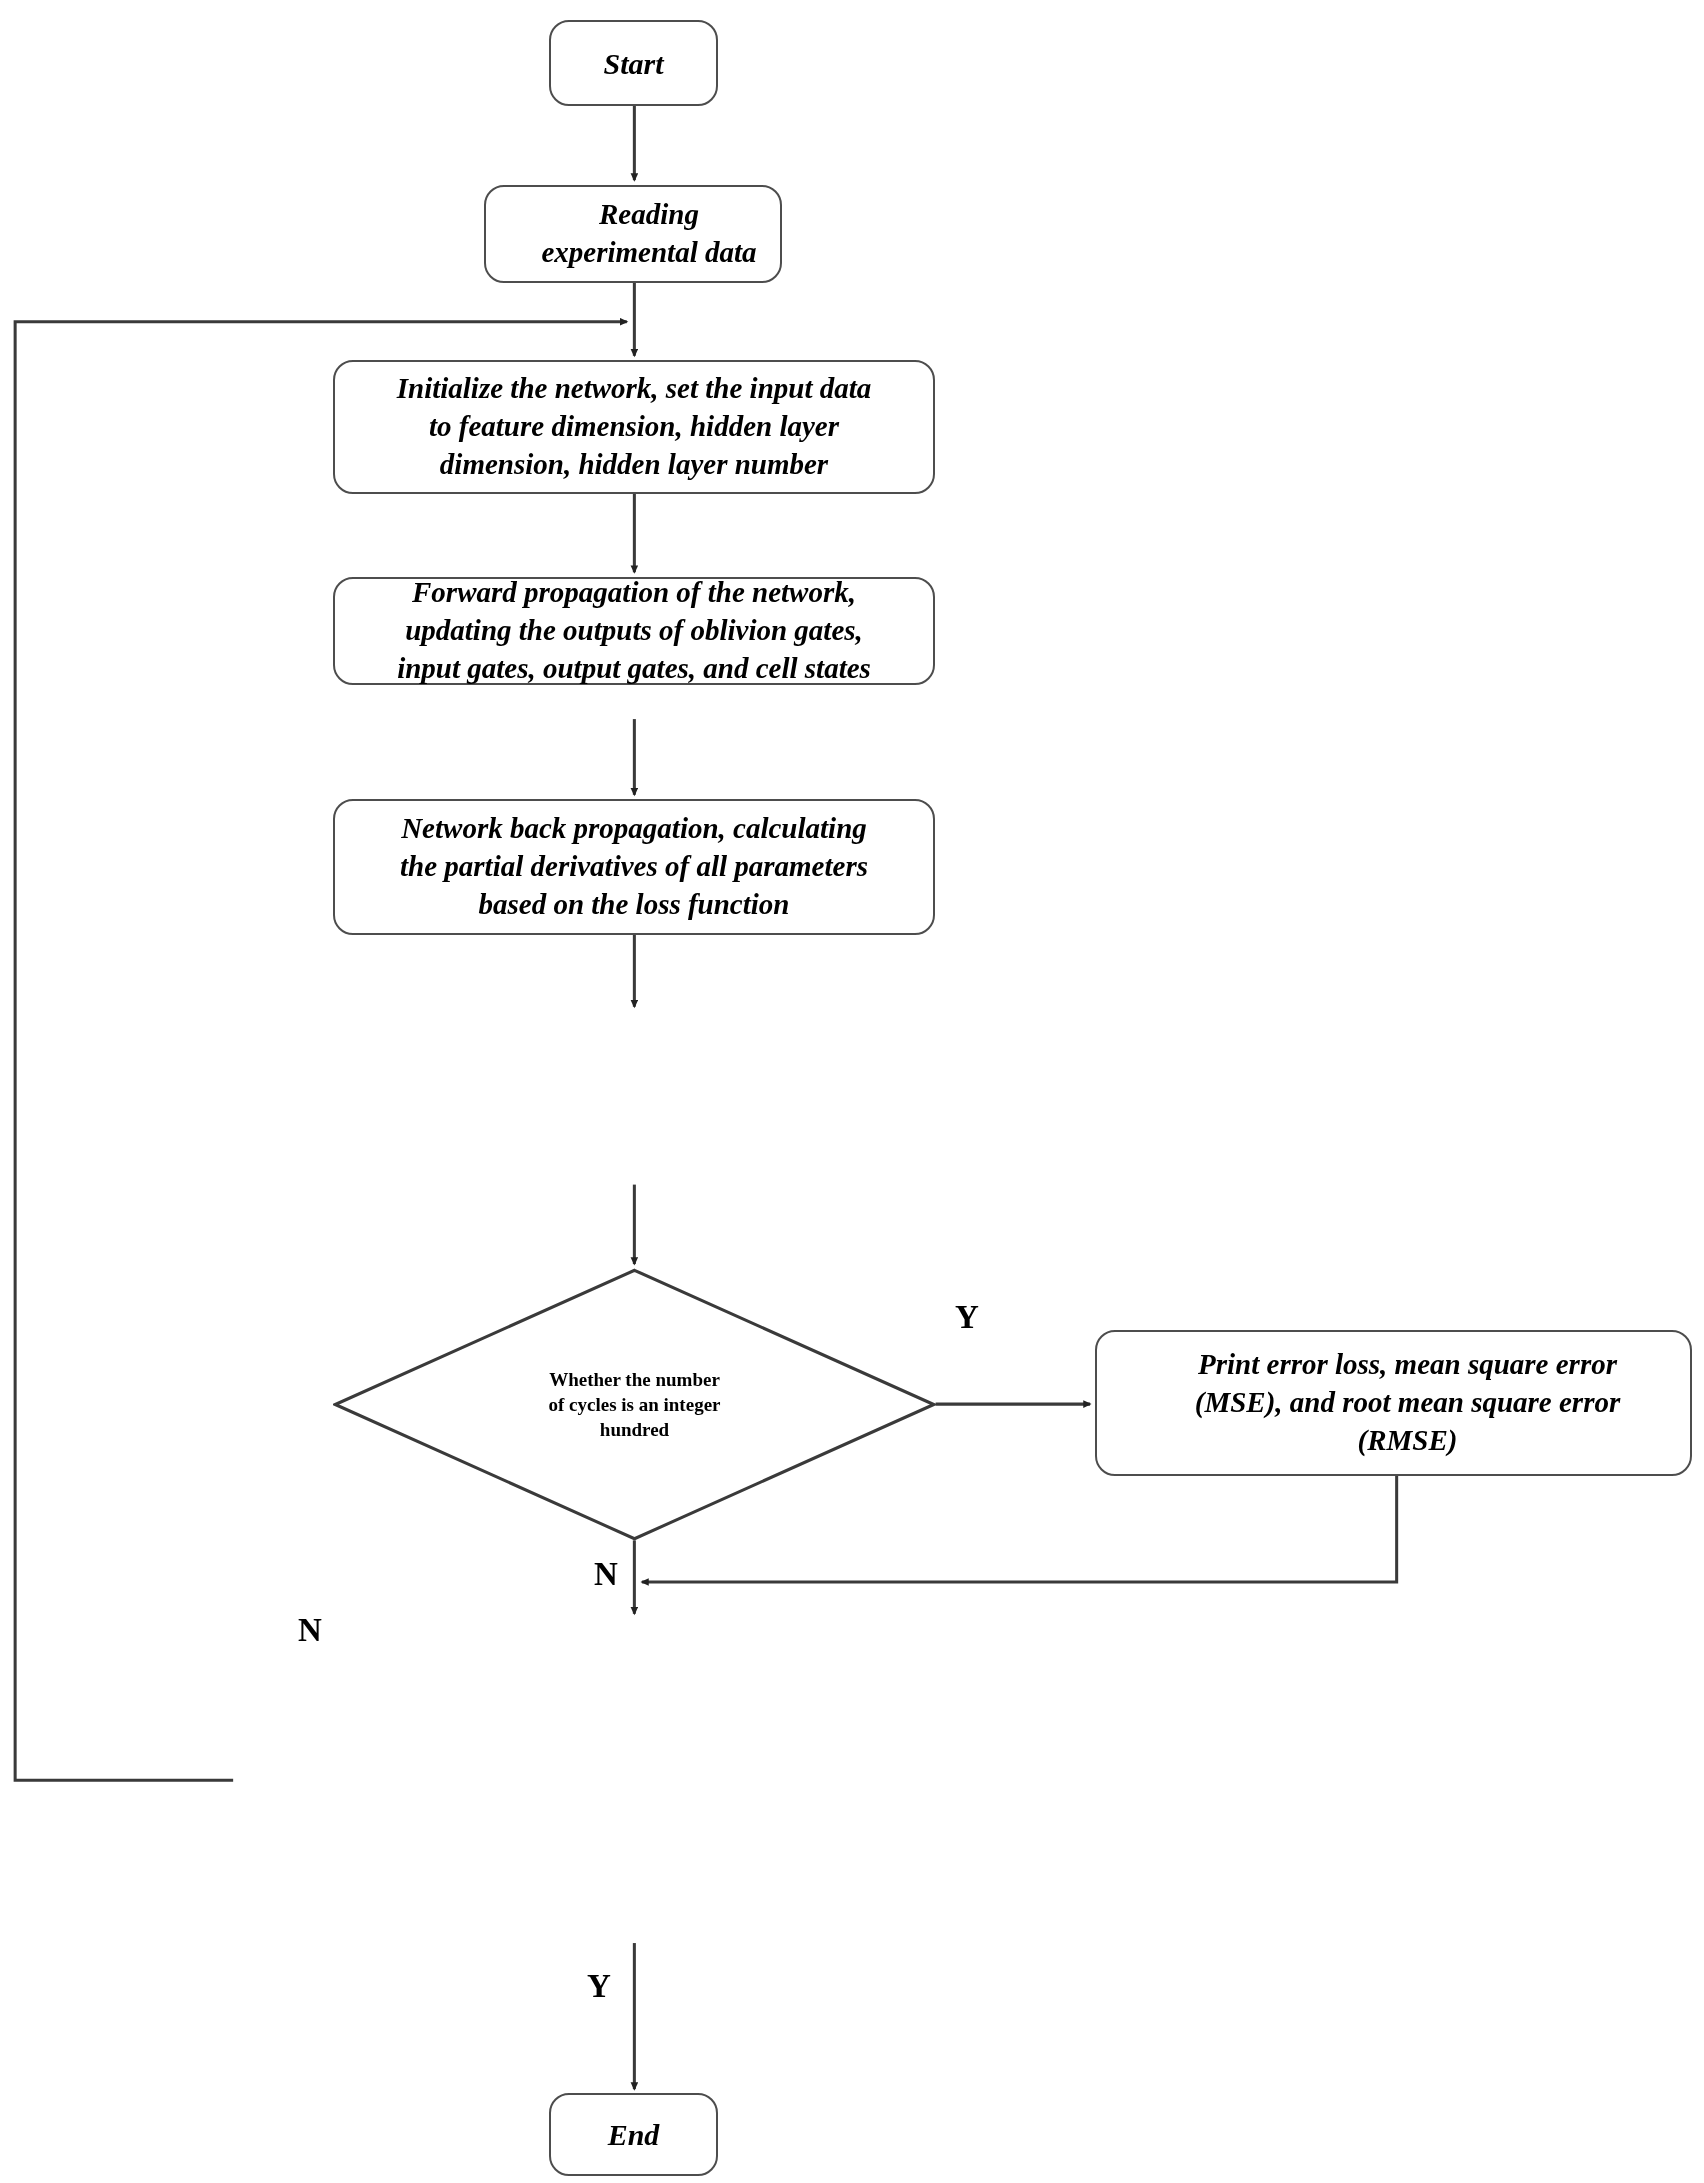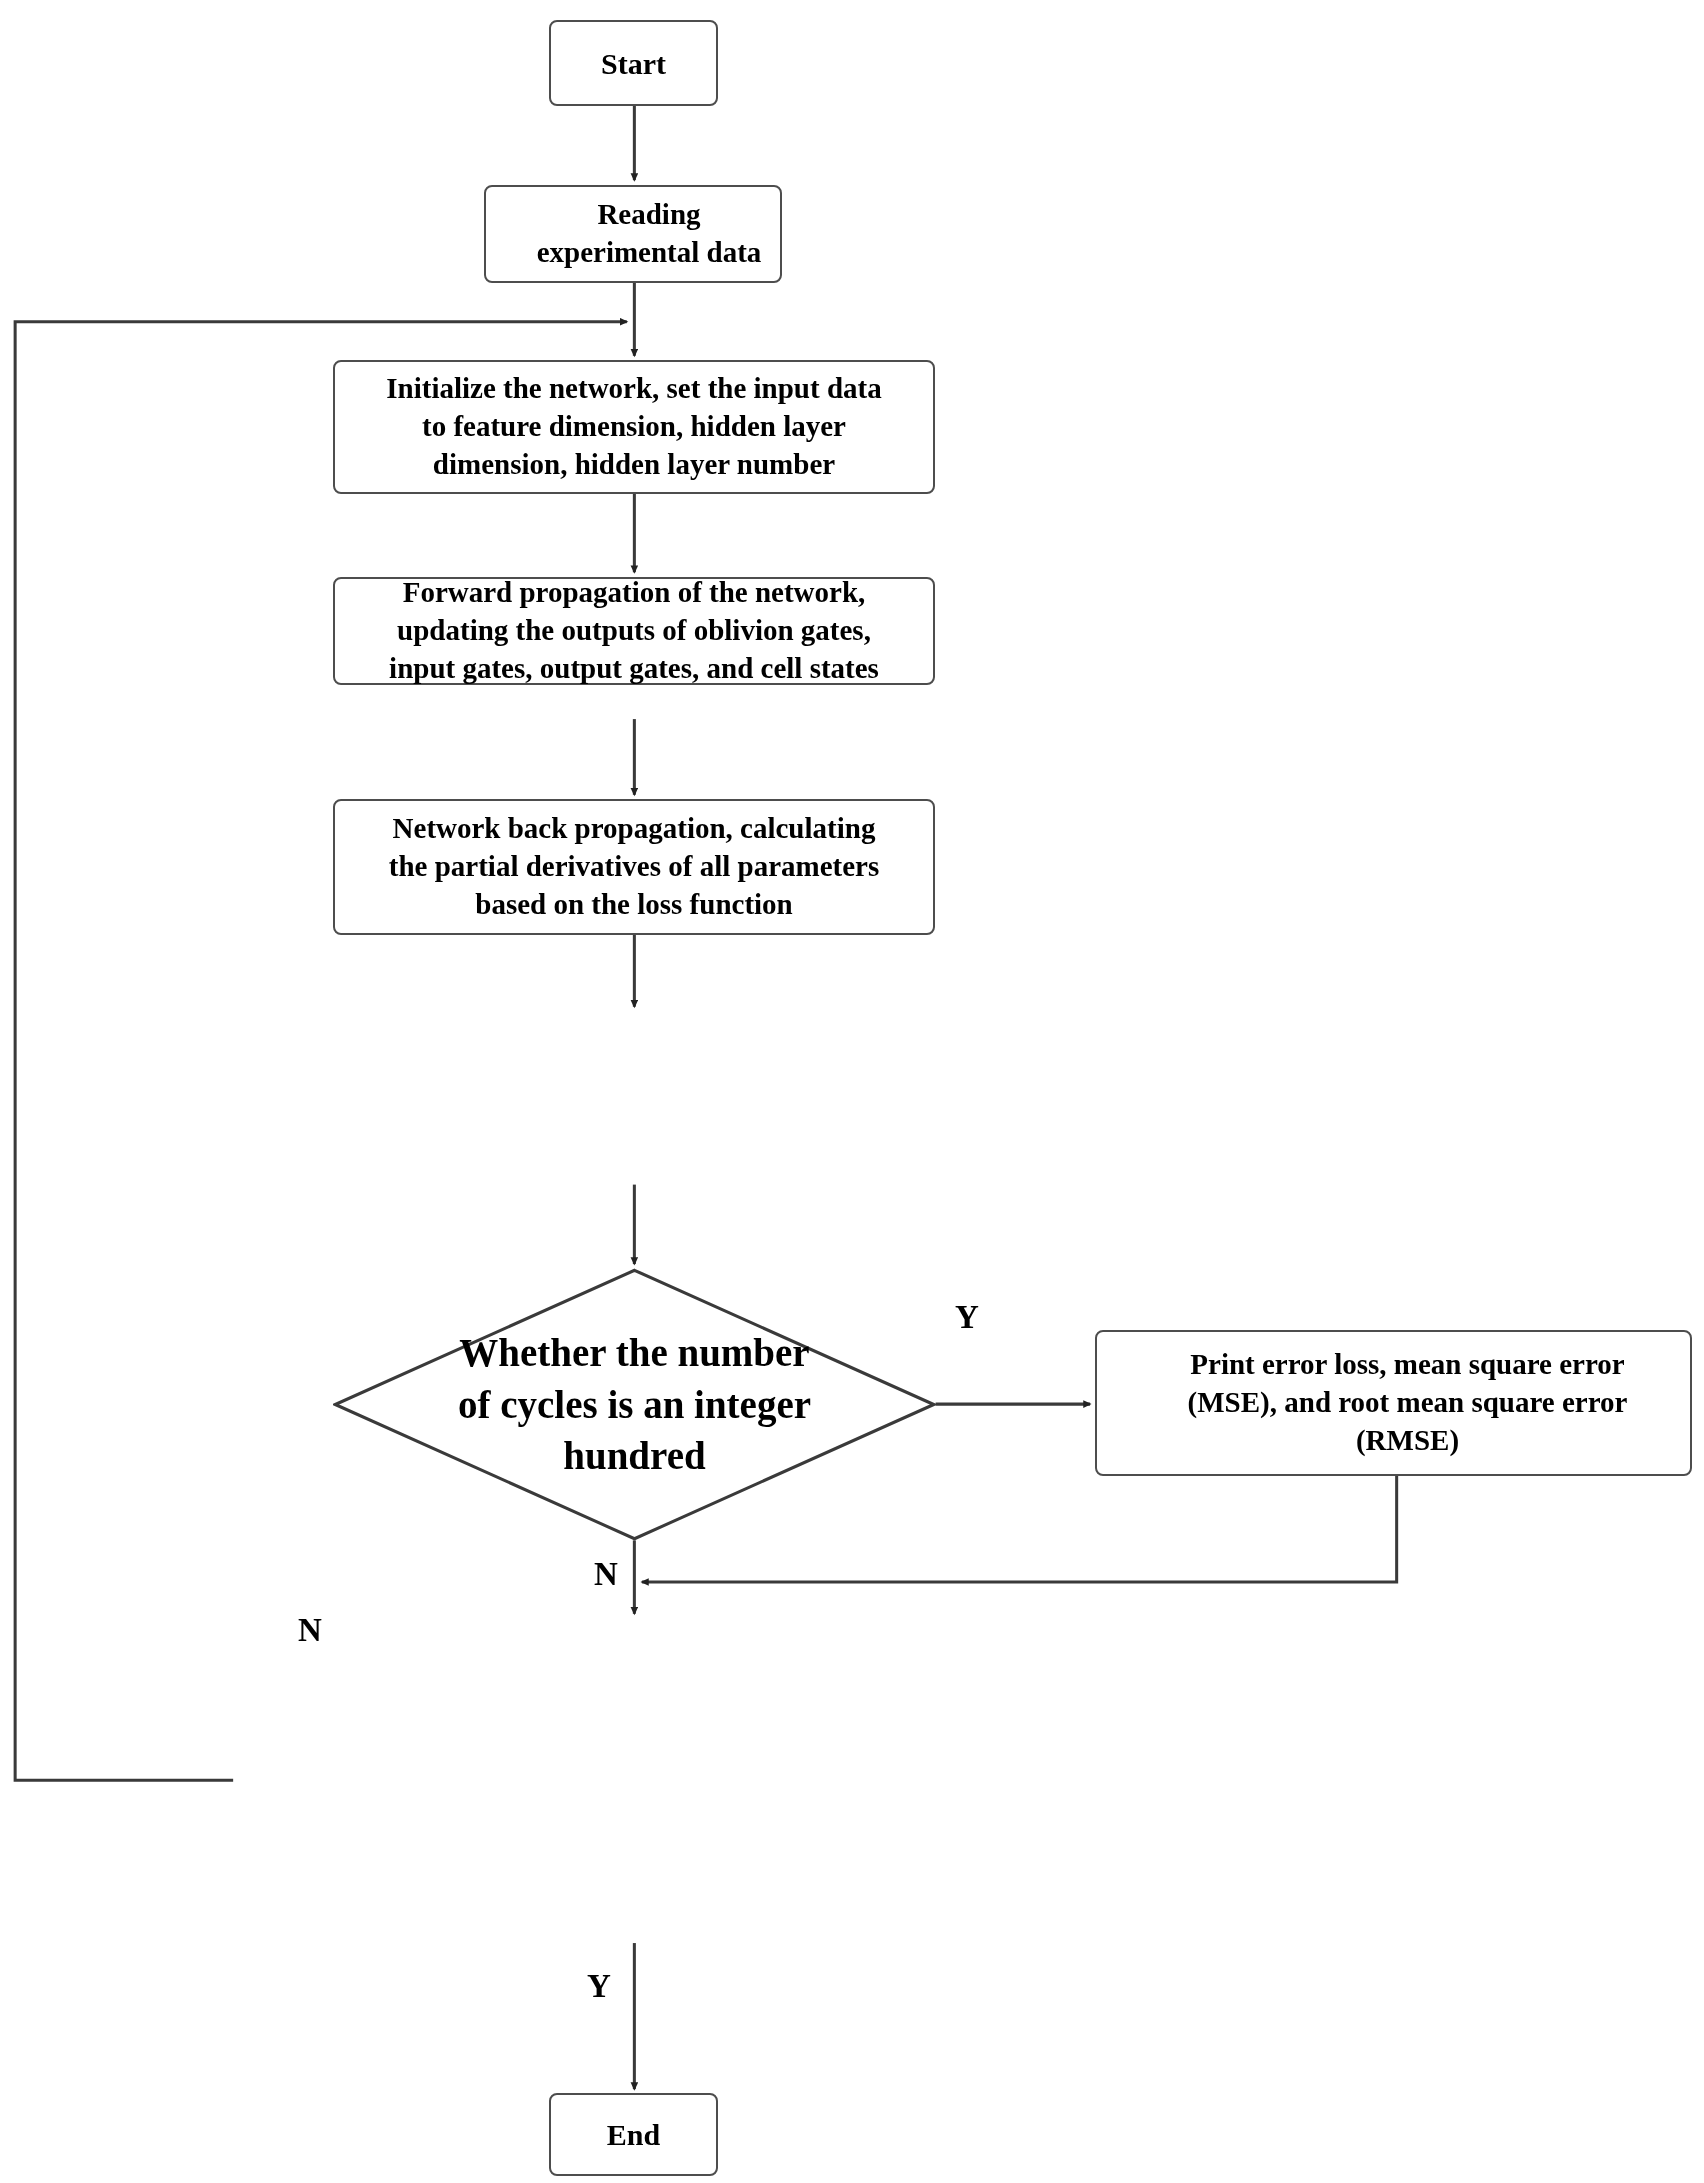--- a/index.html
+++ b/index.html
@@ -27,22 +27,23 @@
   .node {
     position: absolute;
     box-sizing: border-box;
     display: flex;
     align-items: center;
     justify-content: center;
     text-align: center;
   }
   .terminator, .process {
     border: 2.3px solid #4d4d4d;
-    border-radius: 8px;
+    border-radius: 20px;
     background: #ffffff;
+    font-style: italic;
   }
   .node .label {
     font-family: "Liberation Serif", "DejaVu Serif", serif;
     font-weight: bold;
     color: #000000;
     line-height: 1.30;
     padding: 0 12px;
     white-space: pre-line;
   }
   .terminator .label { font-size: 30px; }
@@ -53,21 +54,21 @@
     display: flex;
     align-items: center;
     justify-content: center;
     text-align: center;
   }
   .decision .label {
     position: relative;
     z-index: 2;
     font-family: "Liberation Serif", "DejaVu Serif", serif;
     font-weight: bold;
-    font-size: 39px;
+    font-size: 19px;
     line-height: 1.32;
     color: #000000;
     white-space: pre-line;
   }
   .decision .dshape {
     position: absolute;
     left: 0; top: 0;
     width: 100%; height: 100%;
     z-index: 1;
   }

